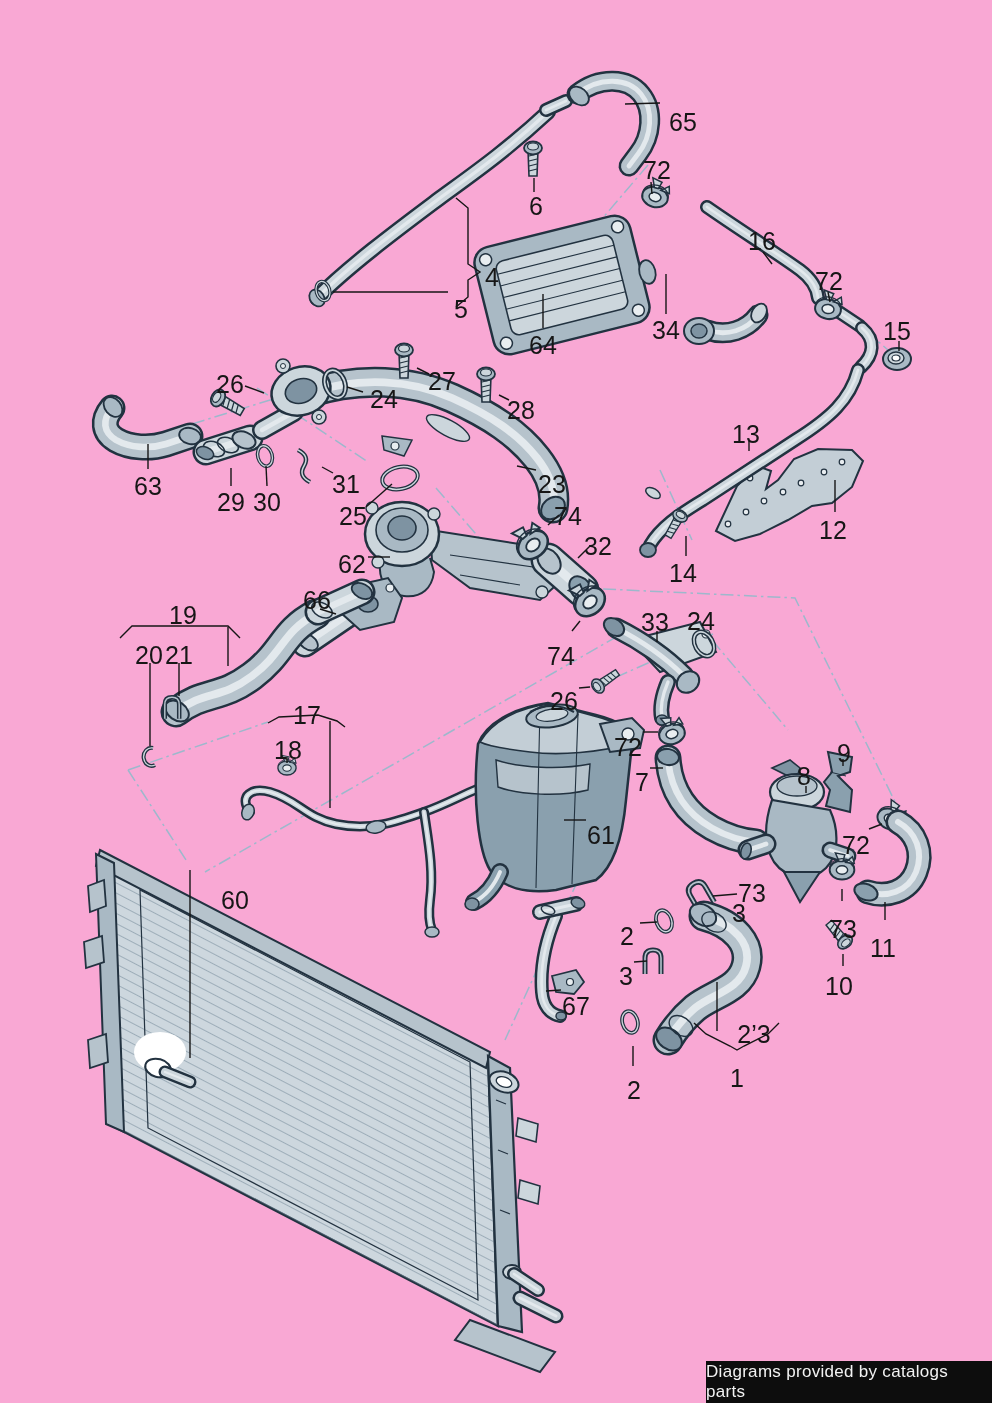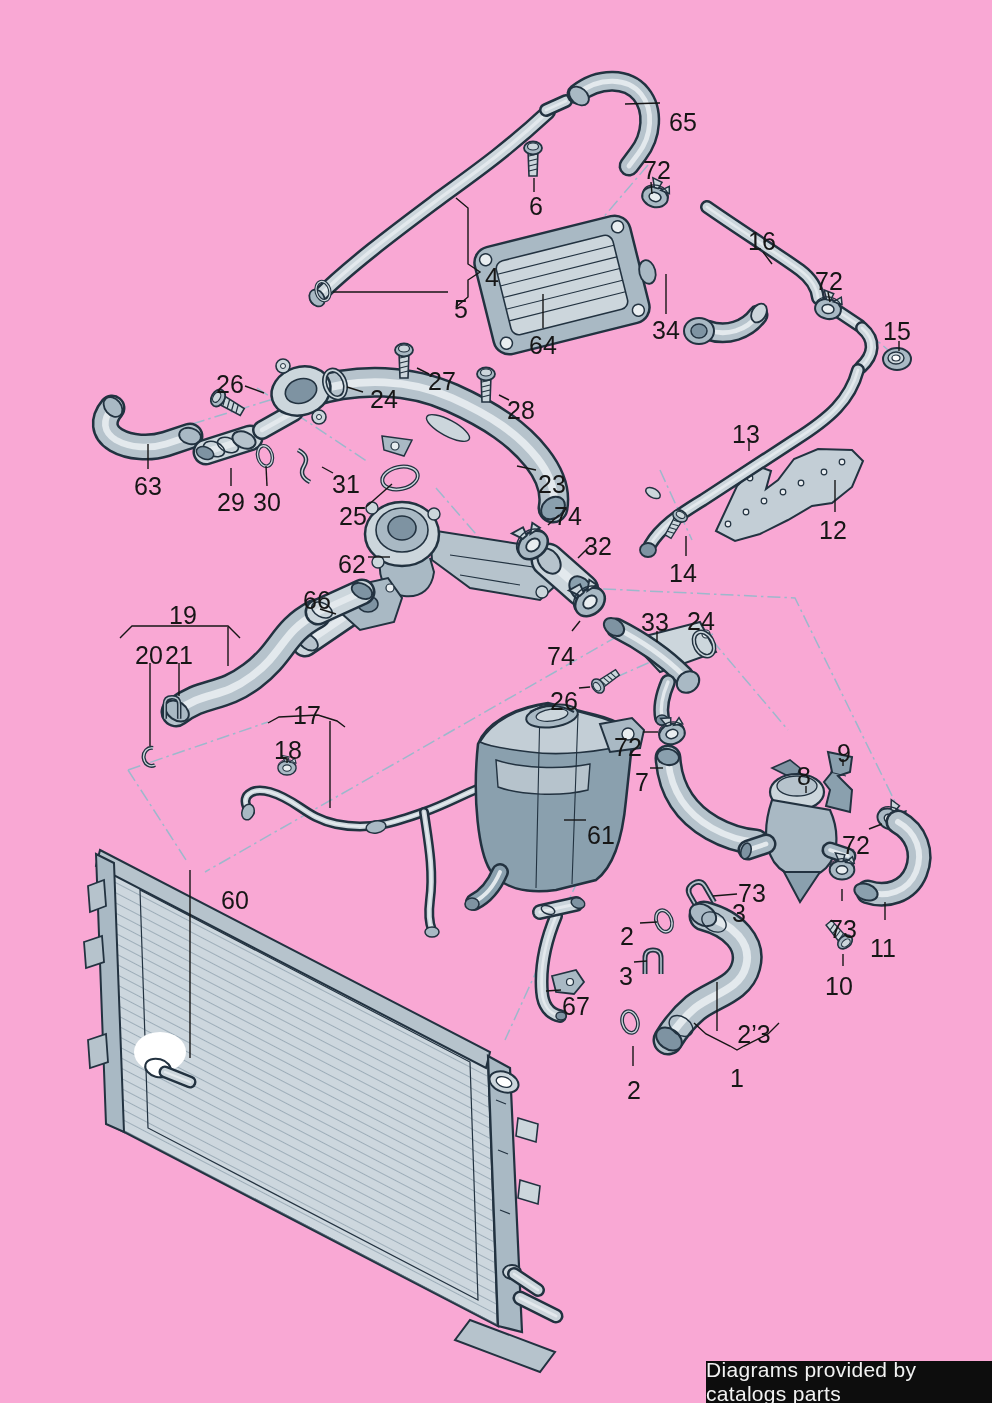--- a/index.html
+++ b/index.html
@@ -5,21 +5,21 @@
   html,body{margin:0;padding:0;background:#fff;}
   #page{position:relative;width:992px;height:1403px;background:#f9a8d4;overflow:hidden;
         font-family:"Liberation Sans",sans-serif;}
   svg{position:absolute;top:0;left:0;}
   .callout{font-family:"Liberation Sans",sans-serif;font-size:25px;fill:#161616;
            text-anchor:middle;dominant-baseline:central;cursor:pointer;}
   .leader{stroke:#161616;stroke-width:1.4;fill:none;}
   .dash{stroke:#9db8cc;stroke-width:1.5;fill:none;stroke-dasharray:13 4 2.5 4;}
   .footer{position:absolute;left:706px;top:1361px;width:286px;height:42px;
           background:#0d0d0d;color:#f2f2f2;display:flex;align-items:center;
-          justify-content:center;font-size:21px;letter-spacing:.3px;}
+          justify-content:center;font-size:17px;letter-spacing:.3px;}
 </style>
 </head>
 <body>
 
 <div id="page">
 <svg width="992" height="1403" viewBox="0 0 992 1403">
   <defs>
     <pattern id="hatch" width="9" height="9" patternUnits="userSpaceOnUse" patternTransform="rotate(27.5)">
       <line x1="0" y1="0" x2="9" y2="0" stroke="#6d8494" stroke-width="1"></line>
     </pattern>

